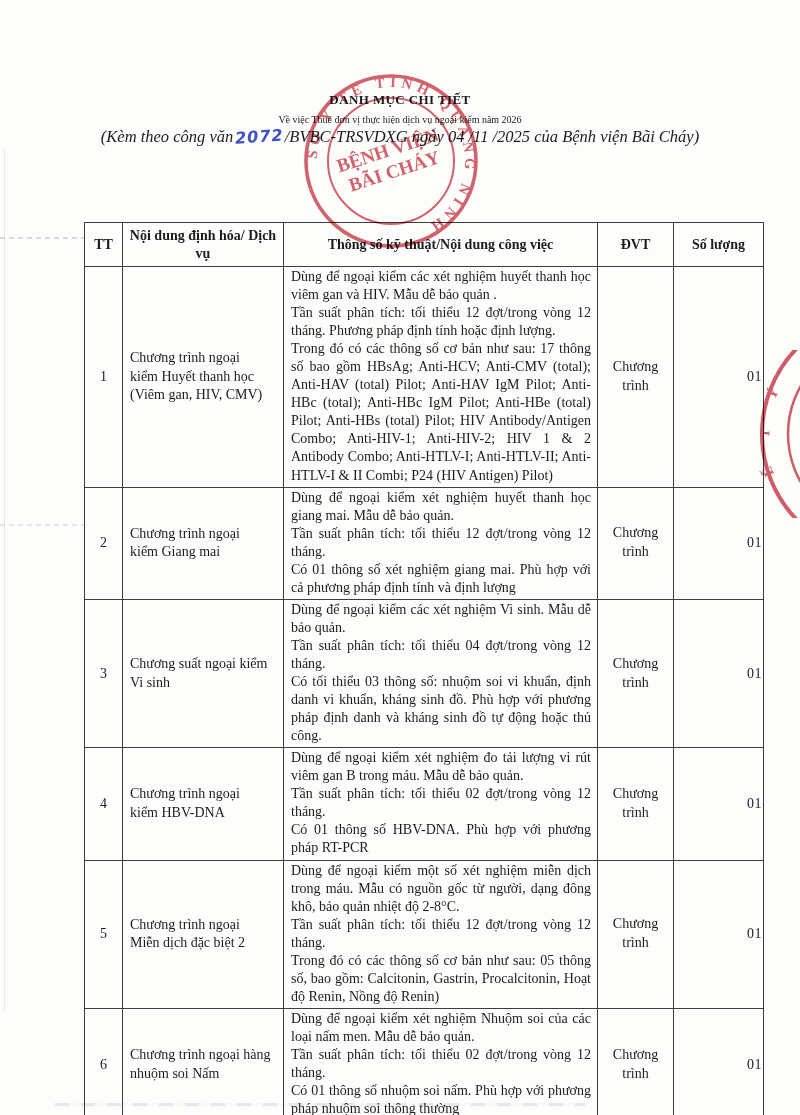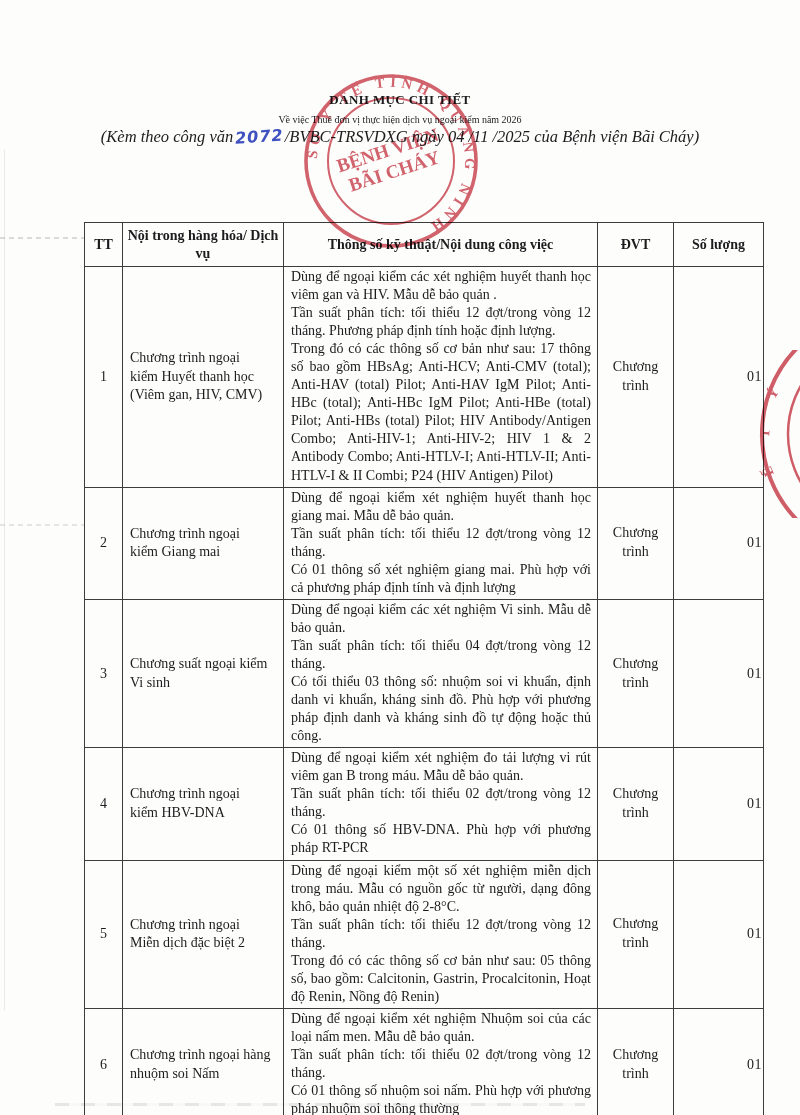--- a/index.html
+++ b/index.html
@@ -109,21 +109,21 @@
     <colgroup>
       <col style="width:38px">
         <col style="width:161px">
         <col style="width:314px">
       <col style="width:76px">
         <col style="width:90px">
     </colgroup>
     <thead>
       <tr>
         <th>TT</th>
-        <th>Nội trong hàng hóa/ Dịch vụ</th>
+        <th>Nội dung định hóa/ Dịch vụ</th>
         <th>Thông số kỹ thuật/Nội dung công việc</th>
         <th>ĐVT</th>
         <th>Số lượng</th>
       </tr>
     </thead>
     <tbody>
       <tr>
         <td class="c-tt">1</td>
         <td class="c-item">Chương trình ngoại kiểm Huyết thanh học (Viêm gan, HIV, CMV)</td>
         <td class="c-spec">Dùng để ngoại kiểm các xét nghiệm huyết thanh học viêm gan và HIV. Mẫu dễ bảo quản .

